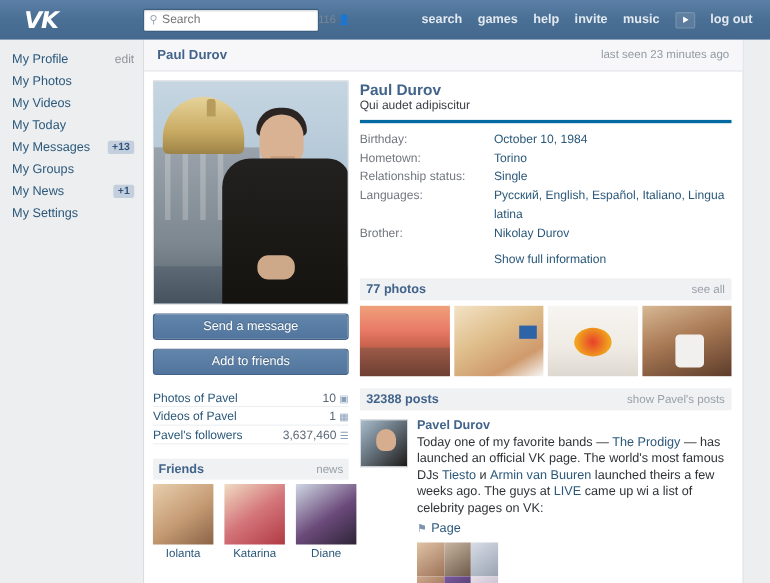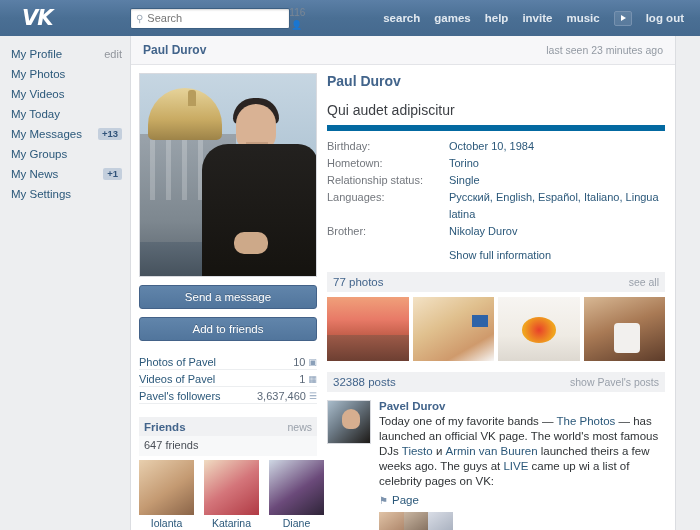--- a/index.html
+++ b/index.html
@@ -42,21 +42,21 @@
   }
   .search-icon { color: #9aa7b5; font-size: 10px; margin-right: 4px; }
   .search-input {
     border: none; outline: none; flex: 1;
     font-family: "Liberation Sans", sans-serif;
     font-size: 11px; color: #777f89;
     background: transparent;
   }
   .search-count {
     color: #7b8794; font-size: 10px;
-    display: flex; align-items: center; gap: 2px; flex-direction: column;
+    display: flex; align-items: center; gap: 2px;
   }
   .person-icon { font-size: 9px; color: #8c98a6; }
 
   .topnav {
     position: absolute;
     right: 16px;
     display: flex;
     align-items: center;
     gap: 14px;
   }
@@ -225,33 +225,33 @@
   .friends-row { display: flex; gap: 10px; margin-top: 4px; }
   .friend { width: 55px; text-align: center; }
   .friend-pic { width: 55px; height: 55px; overflow: hidden; position: relative; }
   .fp1 { background: linear-gradient(145deg,#e8cfae 0%,#c49a72 55%,#8a6448 100%); }
   .fp2 { background: linear-gradient(145deg,#f0dcc2 0%,#d4757a 50%,#b03a44 100%); }
   .fp3 { background: linear-gradient(145deg,#cfd8e4 0%,#6b4a7a 55%,#2e2438 100%); }
   .friend-name { font-size: 10.5px; color: #2b587a; margin-top: 2px; }
 
   
   .pname { font-size: 14px; font-weight: bold; color: #42648b; }
-  .pstatus { font-size: 14px; color: #3c3f44; margin-top: 13px; padding-bottom: 7px;
-             border-bottom: 6px solid #0369a1; }
+  .pstatus { font-size: 11px; color: #3c3f44; margin-top: 1px; padding-bottom: 7px;
+             border-bottom: 3px solid #0369a1; }
   .info-table { margin-top: 7px; }
   .info-row { display: flex; font-size: 11px; line-height: 17px; }
   .info-key { width: 122px; color: #73777d; }
   .info-val { color: #2b587a; flex: 1; }
   .show-full { margin-top: 9px; margin-left: 122px; font-size: 11px; color: #2b587a; }
 
   .blk-head {
     margin-top: 11px; background: #f0f1f3; height: 20px;
     display: flex; align-items: center; padding: 0 6px;
   }
-  .blk-title { flex: 1; font-weight: normal; font-size: 11.5px; color: #42648b; }
+  .blk-title { flex: 1; font-weight: bold; font-size: 11.5px; color: #42648b; }
   .blk-link { color: #9aa1ab; font-size: 10.5px; }
 
   .photo-strip { display: flex; gap: 4px; margin-top: 5px; }
   .ph { width: 86px; height: 64px; overflow: hidden; position: relative; }
   .ph1 { background: linear-gradient(to bottom,#f0a07a 0%,#e87a67 35%,#b5543f 70%,#7a4434 100%); }
   .ph1:after { content:''; position:absolute; left:0; bottom:0; width:100%; height:26px;
                background: linear-gradient(to bottom,#9d5a48,#6d3f32); }
   .ph2 { background: linear-gradient(150deg,#f3e2c5 0%,#e0c08e 40%,#cf9a6c 75%,#f7f7f7 100%); }
   .ph2:after { content:''; position:absolute; right:6px; top:18px; width:16px; height:12px;
                background:#2e63a8; }
@@ -411,21 +411,20 @@
             <span class="stat-label">Pavel's followers</span>
             <span class="stat-val">3,637,460</span>
             <span class="stat-ico">☰</span>
           </div>
         </div>
 
         <div class="sec-head">
           <span class="sh-title">Friends</span>
           <span class="sh-link">news</span>
         </div>
-        <div class="friend-count">647 friends</div>
 
         <div class="friends-row">
           <div class="friend">
             <div class="friend-pic fp1"></div>
             <div class="friend-name">Iolanta</div>
           </div>
           <div class="friend">
             <div class="friend-pic fp2"></div>
             <div class="friend-name">Katarina</div>
           </div>
@@ -477,21 +476,21 @@
 
         <div class="blk-head">
           <span class="blk-title">32388 posts</span>
           <span class="blk-link">show Pavel's posts</span>
         </div>
 
         <div class="post">
           <div class="post-av"></div>
           <div class="post-body">
             <div class="post-author">Pavel Durov</div>
-            <div class="post-text"><span>Today one of my favorite bands — </span><a href="#">The Photos</a><span> — has launched an official VK page. The world's most famous DJs </span><a href="#">Tiesto</a><span> и </span><a href="#">Armin van Buuren</a><span> launched theirs a few weeks ago. The guys at </span><a href="#">LIVE</a><span> came up wi a list of celebrity pages on VK:</span></div>
+            <div class="post-text"><span>Today one of my favorite bands — </span><a href="#">The Prodigy</a><span> — has launched an official VK page. The world's most famous DJs </span><a href="#">Tiesto</a><span> и </span><a href="#">Armin van Buuren</a><span> launched theirs a few weeks ago. The guys at </span><a href="#">LIVE</a><span> came up wi a list of celebrity pages on VK:</span></div>
             <div class="page-link">
               <span class="flag-ico">⚑</span>
               <span>Page</span>
             </div>
 
             <div class="attach">
               <div class="attach-pic">
                 <div class="ap ap1"></div>
                   <div class="ap ap2"></div>
                   <div class="ap ap3"></div>

